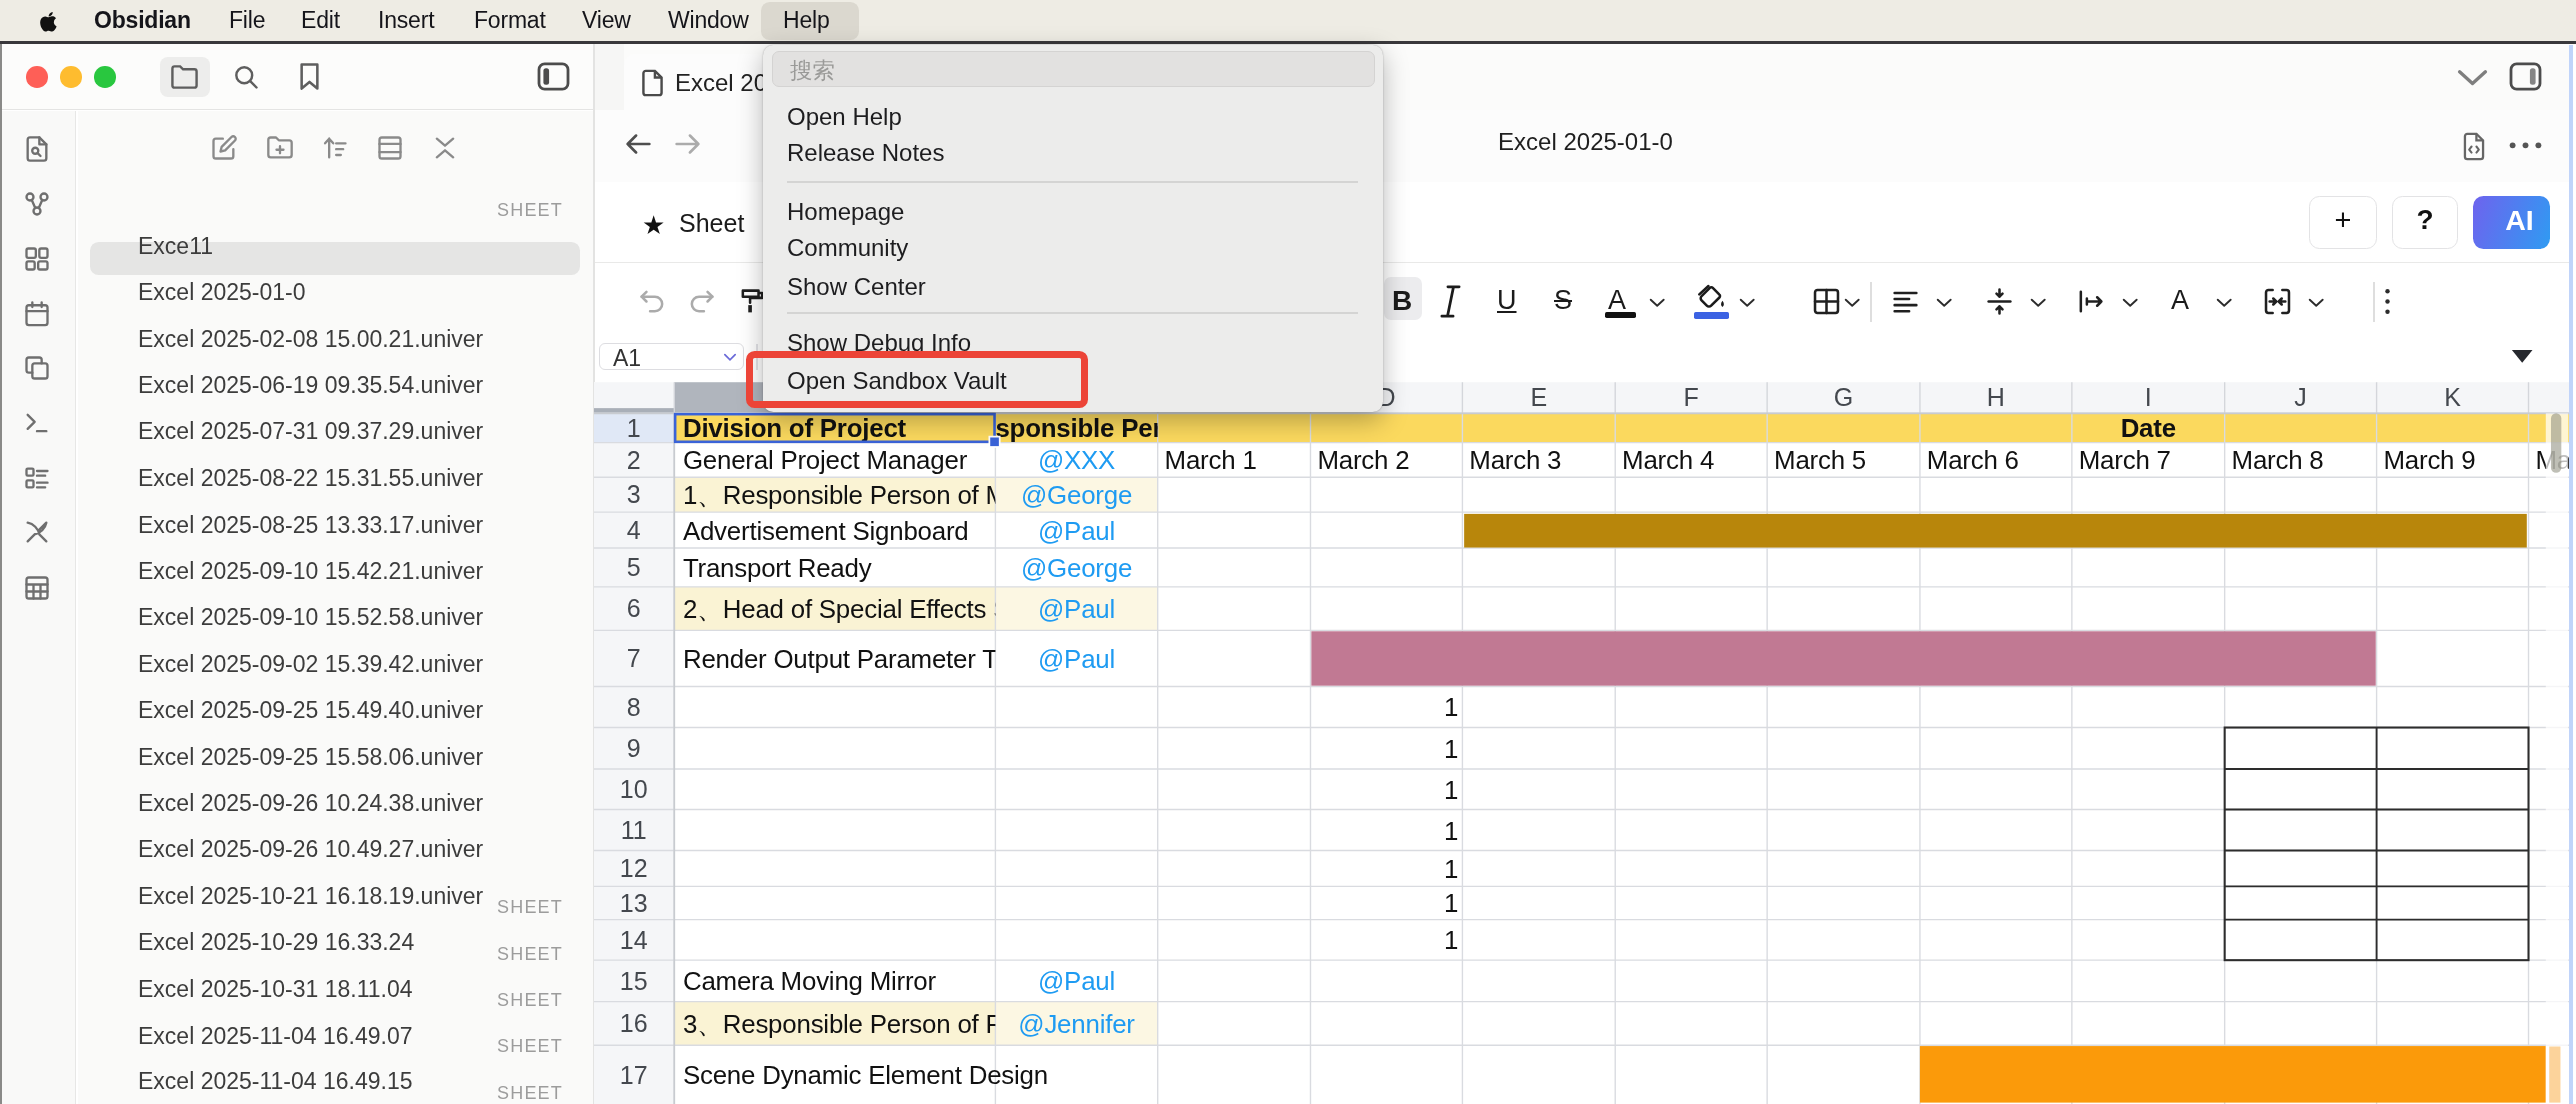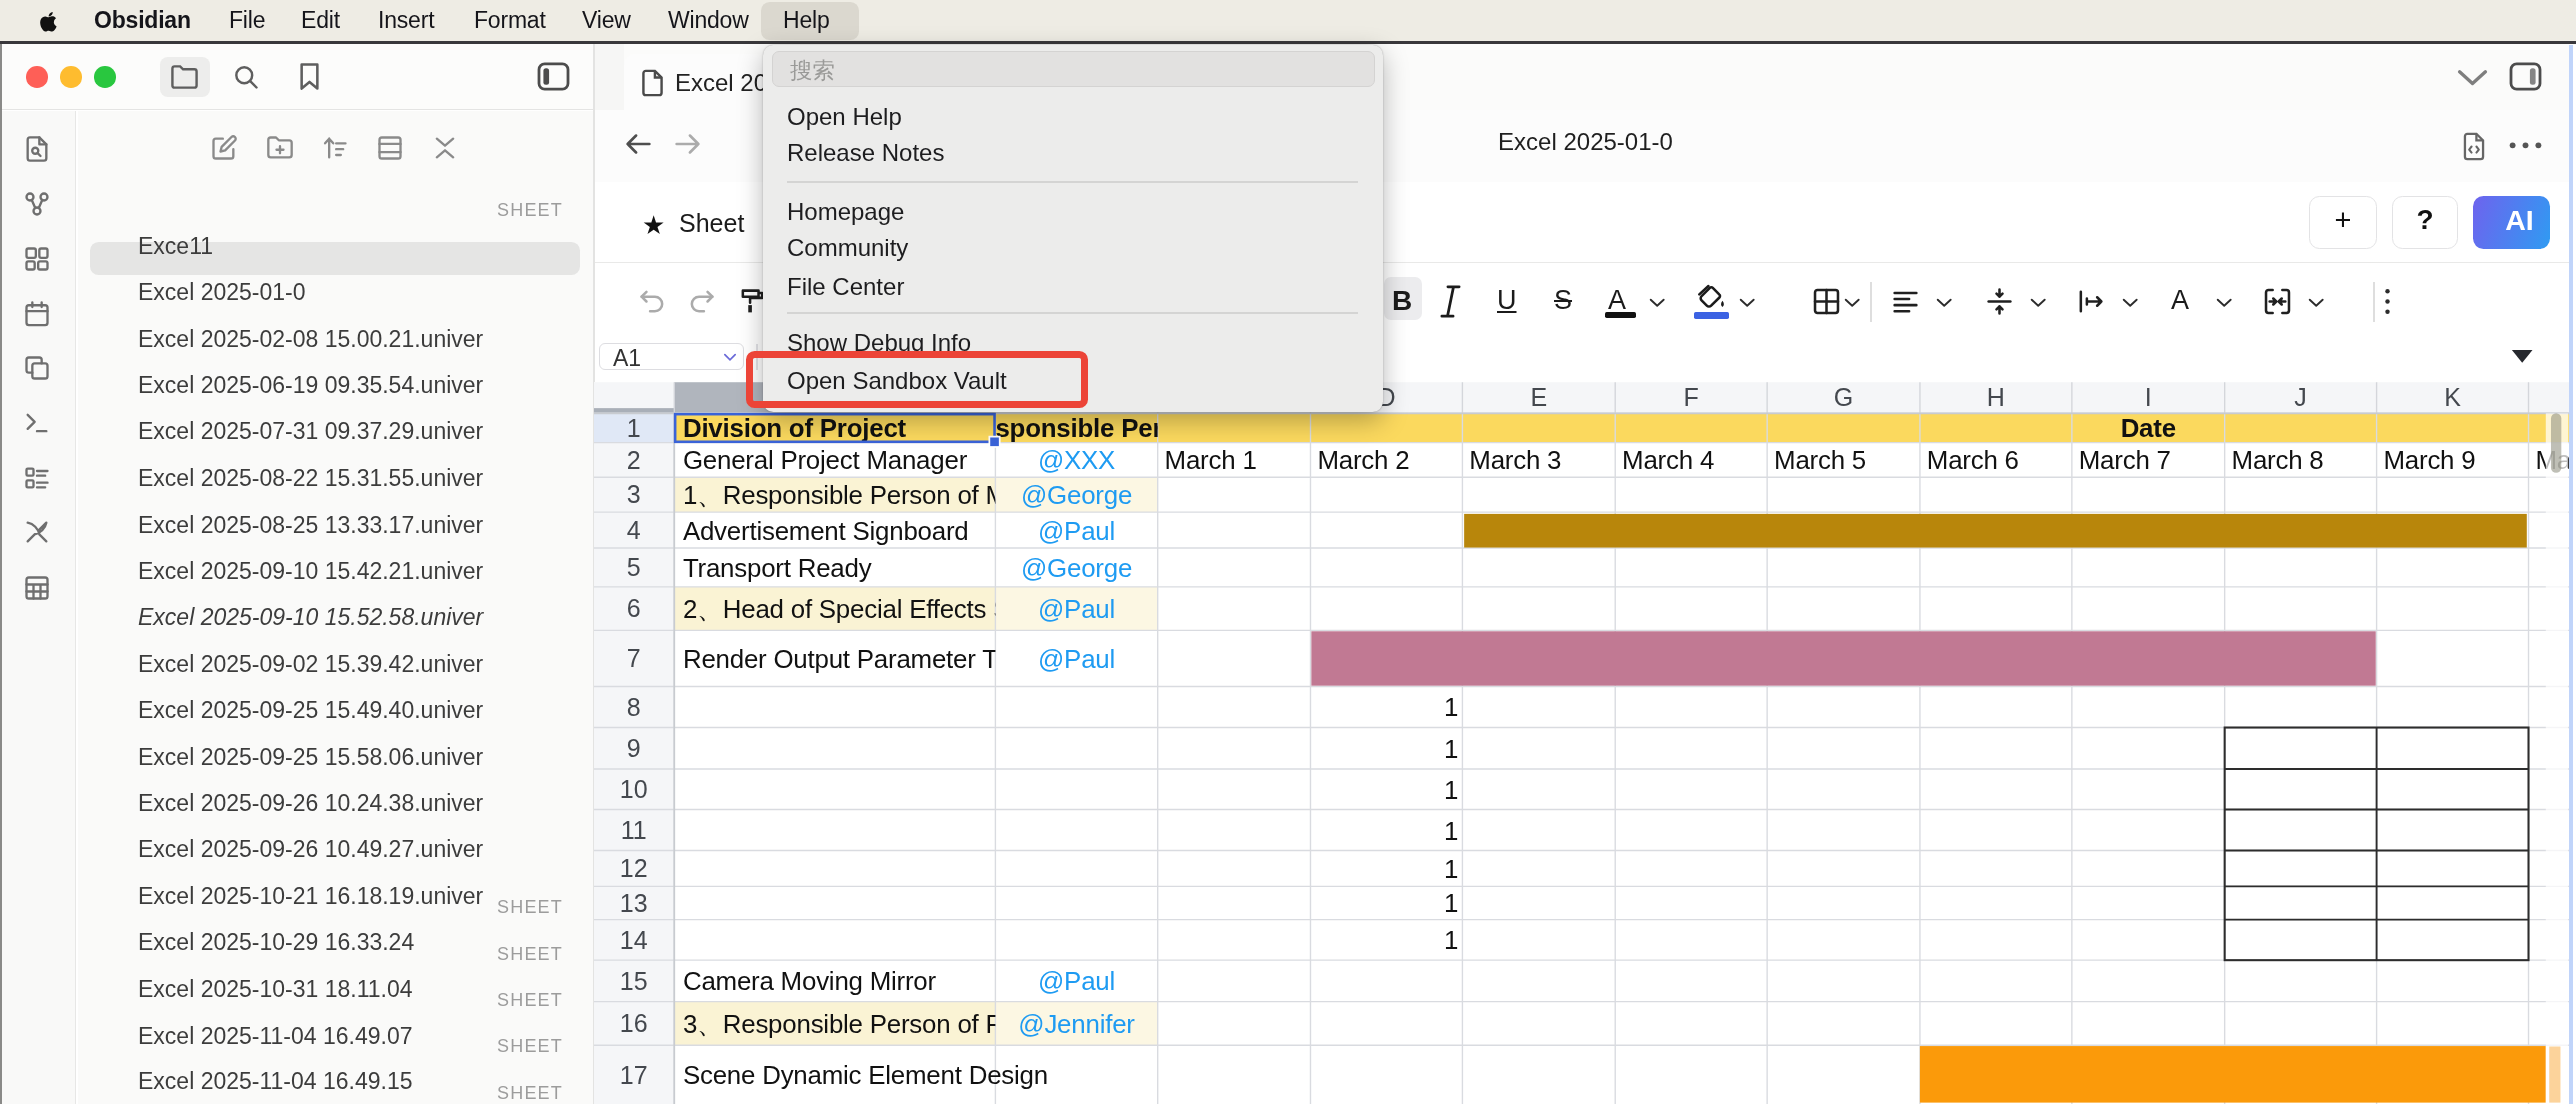--- a/index.html
+++ b/index.html
@@ -141,21 +141,21 @@
 <div class="abs" style="left:90px;top:242px;width:490px;height:33px;background:#E5E5E4;border-radius:8.6px;"></div>
 <div class="fitem" style="top:197px;">Exce11</div>
 <div class="badge" style="top:200px;">SHEET</div>
 <div class="fitem" style="top:243px;">Excel 2025-01-0</div>
 <div class="fitem" style="top:290px;">Excel 2025-02-08 15.00.21.univer</div>
 <div class="fitem" style="top:336px;">Excel 2025-06-19 09.35.54.univer</div>
 <div class="fitem" style="top:382px;">Excel 2025-07-31 09.37.29.univer</div>
 <div class="fitem" style="top:429px;">Excel 2025-08-22 15.31.55.univer</div>
 <div class="fitem" style="top:476px;">Excel 2025-08-25 13.33.17.univer</div>
 <div class="fitem" style="top:522px;">Excel 2025-09-10 15.42.21.univer</div>
-<div class="fitem" style="top:568px;font-style:italic;">Excel 2025-09-10 15.52.58.univer</div>
+<div class="fitem" style="top:568px;">Excel 2025-09-10 15.52.58.univer</div>
 <div class="fitem" style="top:615px;">Excel 2025-09-02 15.39.42.univer</div>
 <div class="fitem" style="top:661px;">Excel 2025-09-25 15.49.40.univer</div>
 <div class="fitem" style="top:708px;">Excel 2025-09-25 15.58.06.univer</div>
 <div class="fitem" style="top:754px;">Excel 2025-09-26 10.24.38.univer</div>
 <div class="fitem" style="top:800px;">Excel 2025-09-26 10.49.27.univer</div>
 <div class="fitem" style="top:847px;">Excel 2025-10-21 16.18.19.univer</div>
 <div class="fitem" style="top:893px;">Excel 2025-10-29 16.33.24</div>
 <div class="badge" style="top:897px;">SHEET</div>
 <div class="fitem" style="top:940px;">Excel 2025-10-31 18.11.04</div>
 <div class="badge" style="top:944px;">SHEET</div>
@@ -444,19 +444,19 @@
 <div class="abs" style="left:2573px;top:45px;width:3.5px;height:1060px;background:#fff;"></div>
 
 <div class="abs" id="helpmenu">
   <div class="abs" style="left:8.6px;top:6px;width:603px;height:36px;background:#E2E1E0;border:0.9px solid #D4D3D2;border-radius:7px;"></div>
   <div class="abs" style="left:27px;top:9.5px;font-size:22.4px;color:#9a9a98;">搜索</div>
   <div class="hm" style="top:58px;">Open Help</div>
   <div class="hm" style="top:94px;">Release Notes</div>
   <div class="hsep" style="top:136px;"></div>
   <div class="hm" style="top:153px;">Homepage</div>
   <div class="hm" style="top:189px;">Community</div>
-  <div class="hm" style="top:228px;">File Center</div>
+  <div class="hm" style="top:228px;">Show Center</div>
   <div class="hsep" style="top:267px;"></div>
   <div class="hm" style="top:284px;">Show Debug Info</div>
   <div class="hm" style="top:322px;">Open Sandbox Vault</div>
 </div>
 <div class="abs" id="redbox"></div>
 
 
 </body></html>

